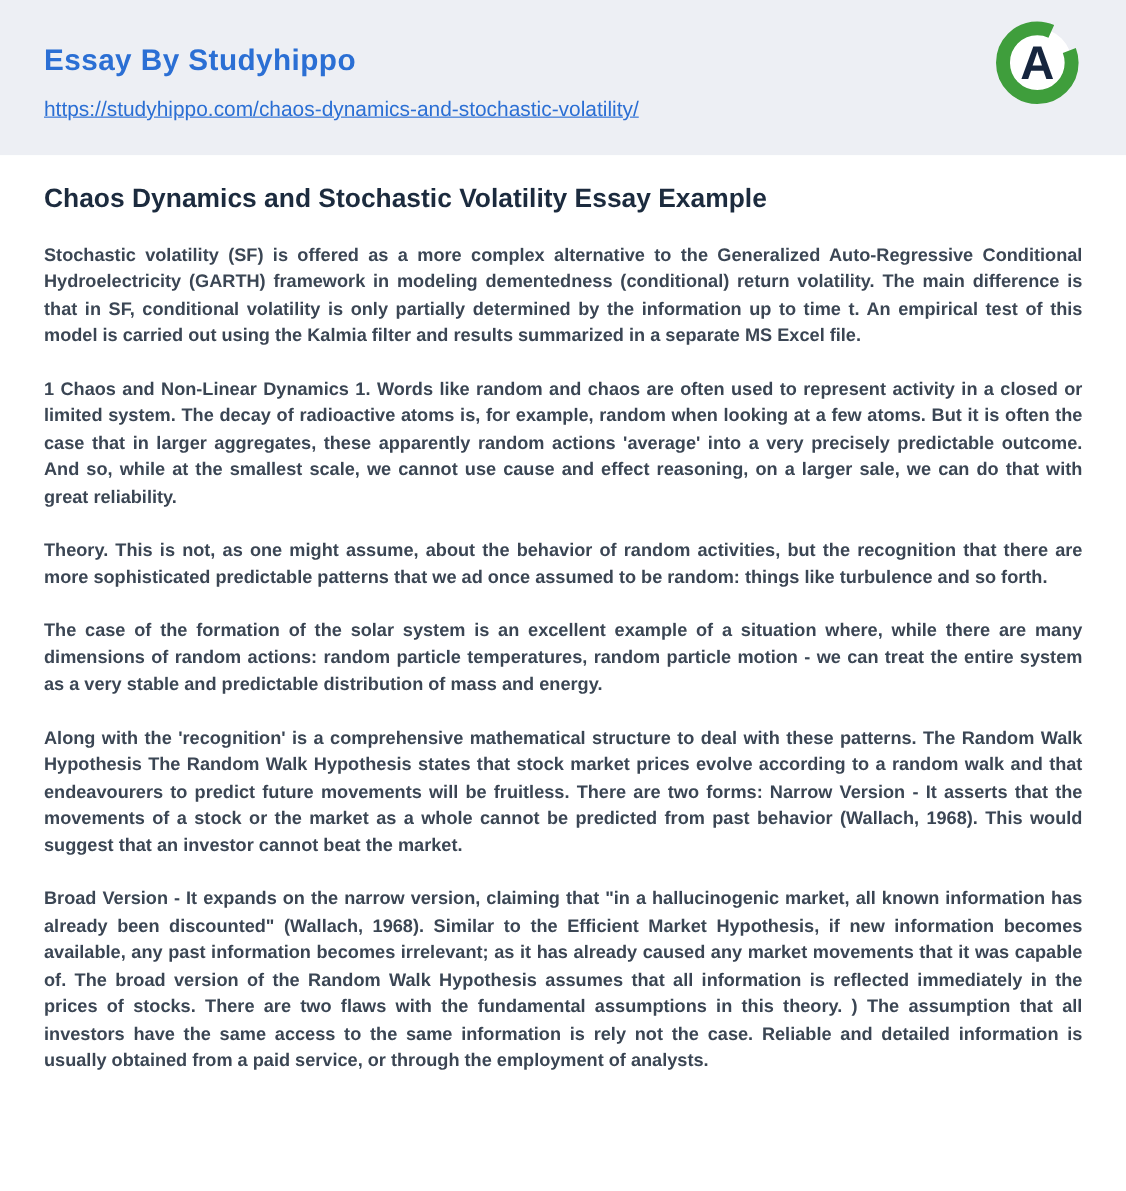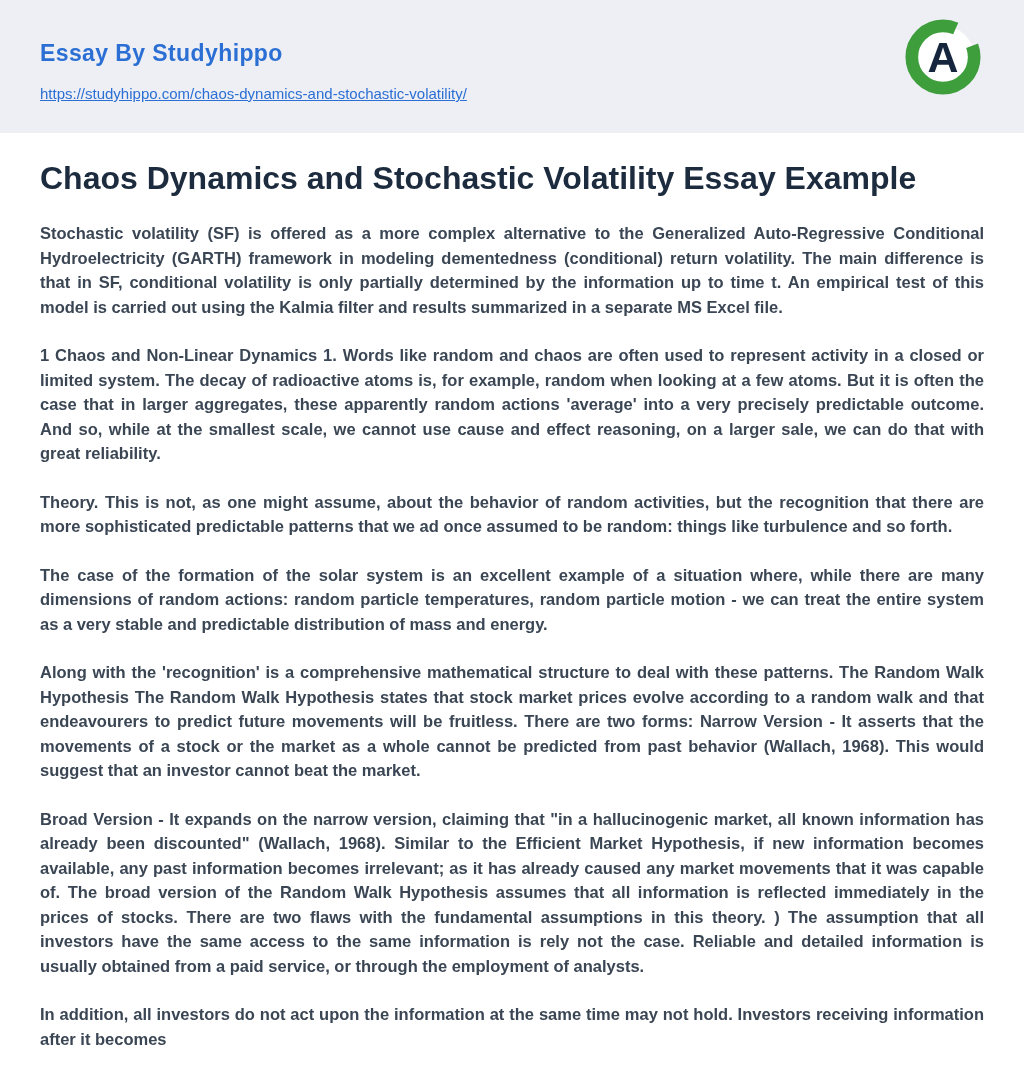--- a/index.html
+++ b/index.html
@@ -19,30 +19,30 @@
   }
   .page { width: 1024px; min-height: 1083px; background: #ffffff; }
 
   .header {
     background: var(--header-bg);
     padding: 40px 40px 30px 40px;
     position: relative;
   }
   .site-title {
     color: var(--accent);
-    font-size: 23px;
+    font-size: 27px;
     font-weight: 700;
     letter-spacing: 0.4px;
     margin: 0;
   }
   .source-url {
     display: inline-block;
     margin-top: 18px;
     color: var(--accent);
-    font-size: 15px;
+    font-size: 19px;
     cursor: pointer;
   }
   .logo {
     position: absolute;
     top: 18px;
     right: 42px;
     width: 78px;
     height: 78px;
   }
   .logo-ring {
@@ -55,21 +55,21 @@
     font-family: "Liberation Sans", sans-serif;
     font-weight: 700;
     font-size: 44px;
   }
 
   .content {
     padding: 26px 40px 40px 40px;
   }
   .article-title {
     color: var(--heading);
-    font-size: 32px;
+    font-size: 24px;
     line-height: 1.2;
     font-weight: 700;
     margin: 0 0 24px 0;
   }
   .article-body p {
     color: var(--body);
     font-size: 16.5px;
     line-height: 24.5px;
     text-align: justify;
     margin: 0 0 24px 0;
@@ -94,17 +94,16 @@
   <div class="content">
     <h1 class="article-title">Chaos Dynamics and Stochastic Volatility Essay Example</h1>
 
     <div class="article-body">
         <p>Stochastic volatility (SF) is offered as a more complex alternative to the Generalized Auto-Regressive Conditional Hydroelectricity (GARTH) framework in modeling dementedness (conditional) return volatility. The main difference is that in SF, conditional volatility is only partially determined by the information up to time t. An empirical test of this model is carried out using the Kalmia filter and results summarized in a separate MS Excel file.</p>
         <p>1 Chaos and Non-Linear Dynamics 1. Words like random and chaos are often used to represent activity in a closed or limited system. The decay of radioactive atoms is, for example, random when looking at a few atoms. But it is often the case that in larger aggregates, these apparently random actions 'average' into a very precisely predictable outcome. And so, while at the smallest scale, we cannot use cause and effect reasoning, on a larger sale, we can do that with great reliability.</p>
         <p>Theory. This is not, as one might assume, about the behavior of random activities, but the recognition that there are more sophisticated predictable patterns that we ad once assumed to be random: things like turbulence and so forth.</p>
         <p>The case of the formation of the solar system is an excellent example of a situation where, while there are many dimensions of random actions: random particle temperatures, random particle motion - we can treat the entire system as a very stable and predictable distribution of mass and energy.</p>
         <p>Along with the 'recognition' is a comprehensive mathematical structure to deal with these patterns. The Random Walk Hypothesis The Random Walk Hypothesis states that stock market prices evolve according to a random walk and that endeavourers to predict future movements will be fruitless. There are two forms: Narrow Version - It asserts that the movements of a stock or the market as a whole cannot be predicted from past behavior (Wallach, 1968). This would suggest that an investor cannot beat the market.</p>
         <p>Broad Version - It expands on the narrow version, claiming that "in a hallucinogenic market, all known information has already been discounted" (Wallach, 1968). Similar to the Efficient Market Hypothesis, if new information becomes available, any past information becomes irrelevant; as it has already caused any market movements that it was capable of. The broad version of the Random Walk Hypothesis assumes that all information is reflected immediately in the prices of stocks. There are two flaws with the fundamental assumptions in this theory. ) The assumption that all investors have the same access to the same information is rely not the case. Reliable and detailed information is usually obtained from a paid service, or through the employment of analysts.</p>
-        <p>In addition, all investors do not act upon the information at the same time may not hold. Investors receiving information after it becomes</p>
       </div>
   </div>
 
 </div>
 
 </body></html>

